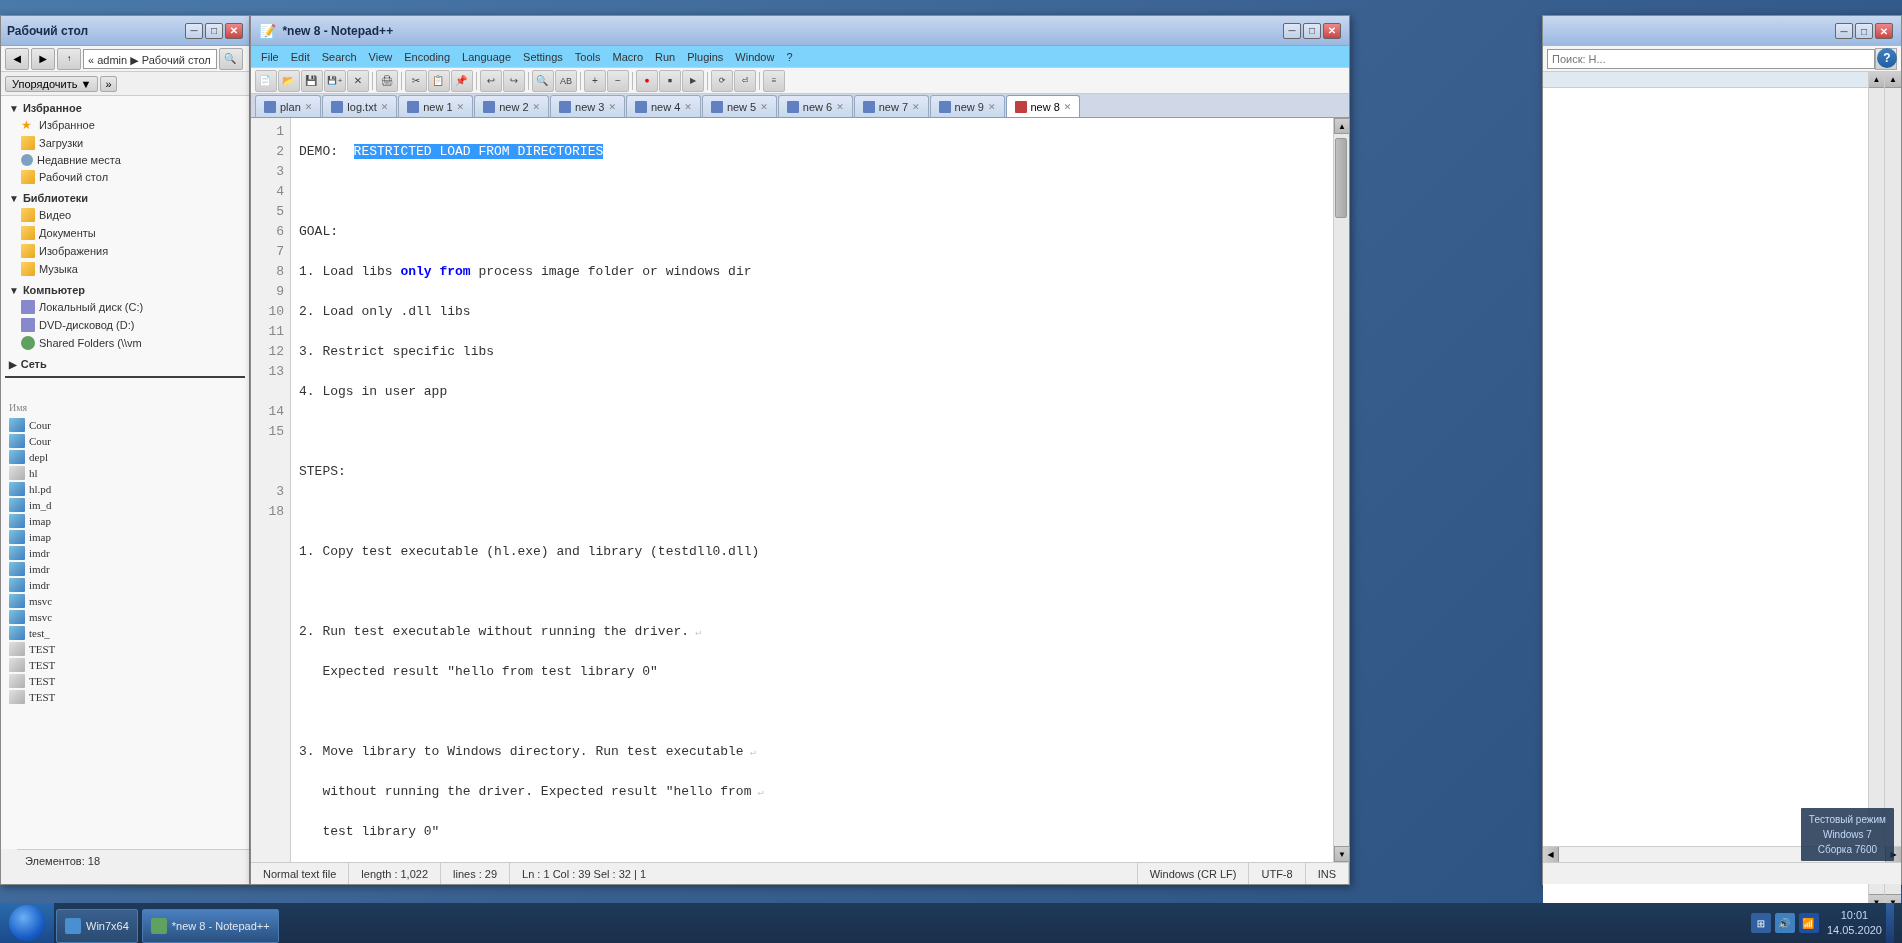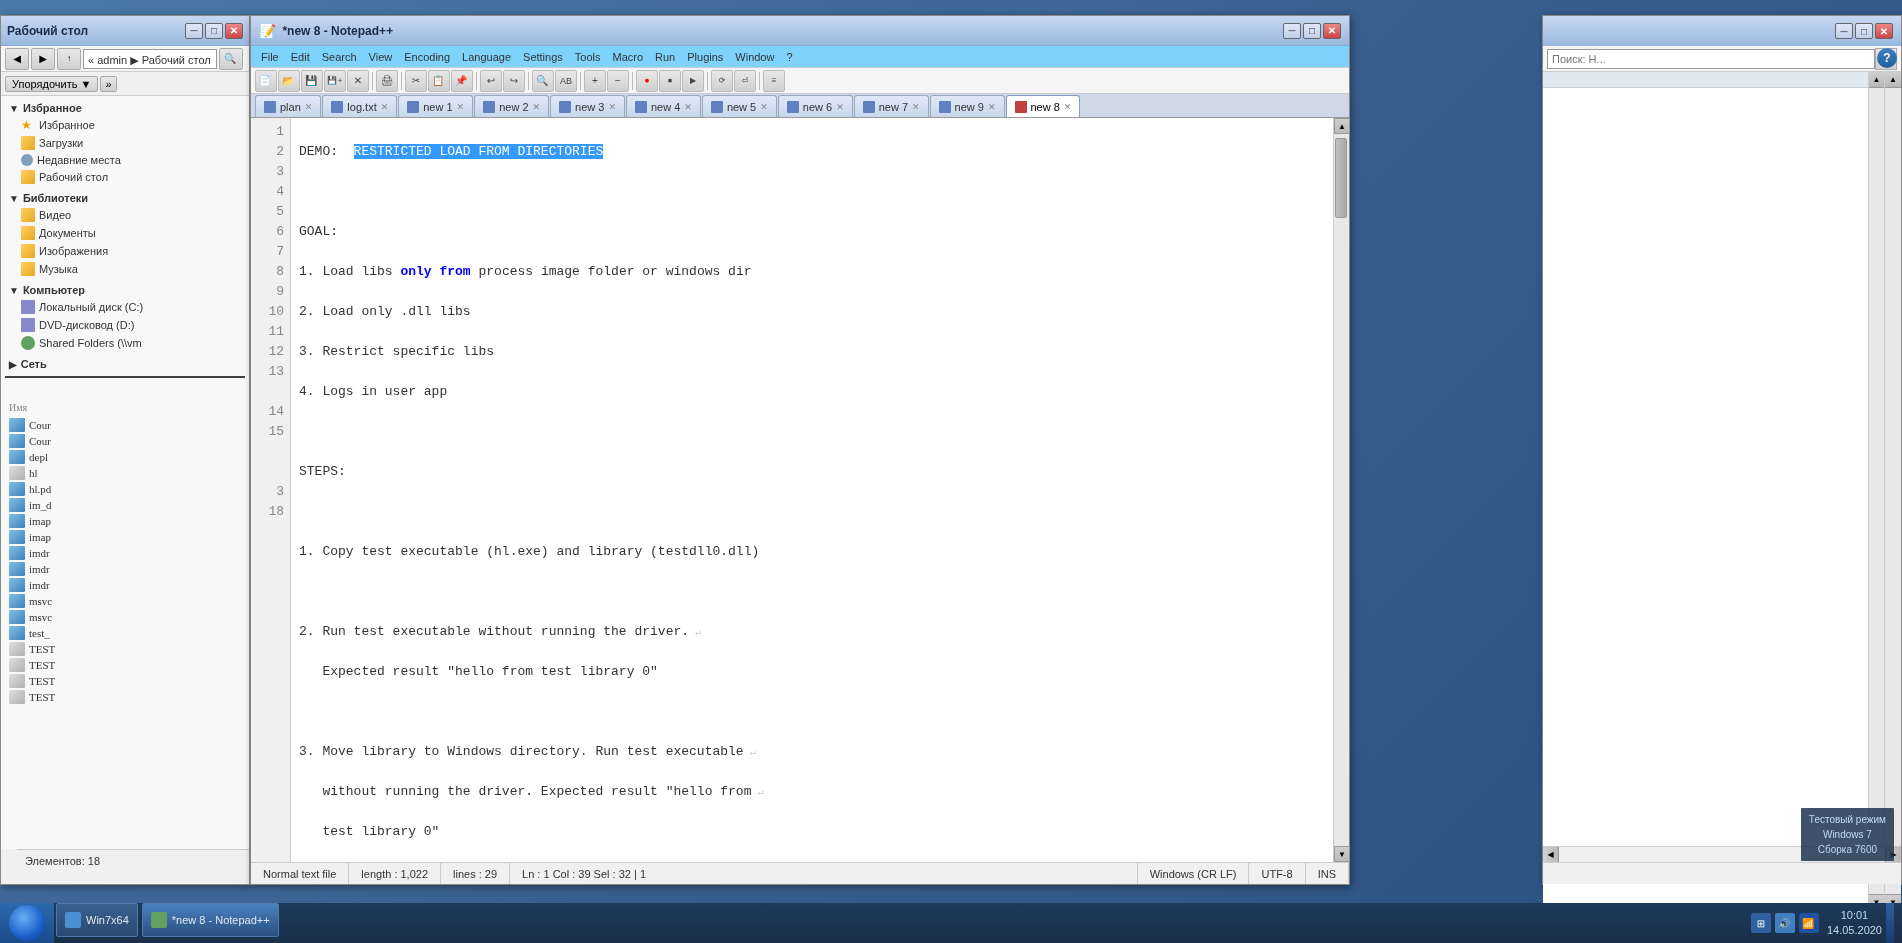--- a/index.html
+++ b/index.html
@@ -34,21 +34,21 @@
       cursor: pointer;
     }
     .taskbar-start-orb {
       width: 36px;
       height: 36px;
       background: radial-gradient(circle at 40% 35%, #6ab0f5, #1a5fc8 60%, #0a3a8a);
       border-radius: 50%;
     }
     .taskbar-items {
       display: flex;
-      align-items: flex-start;
+      align-items: flex-end;
       height: 40px;
       flex: 1;
     }
     .taskbar-item {
       height: 34px;
       padding: 0 8px;
       display: flex;
       align-items: center;
       background: linear-gradient(to bottom, #3a6090, #2a4a70);
       border: 1px solid #4a7ab0;

